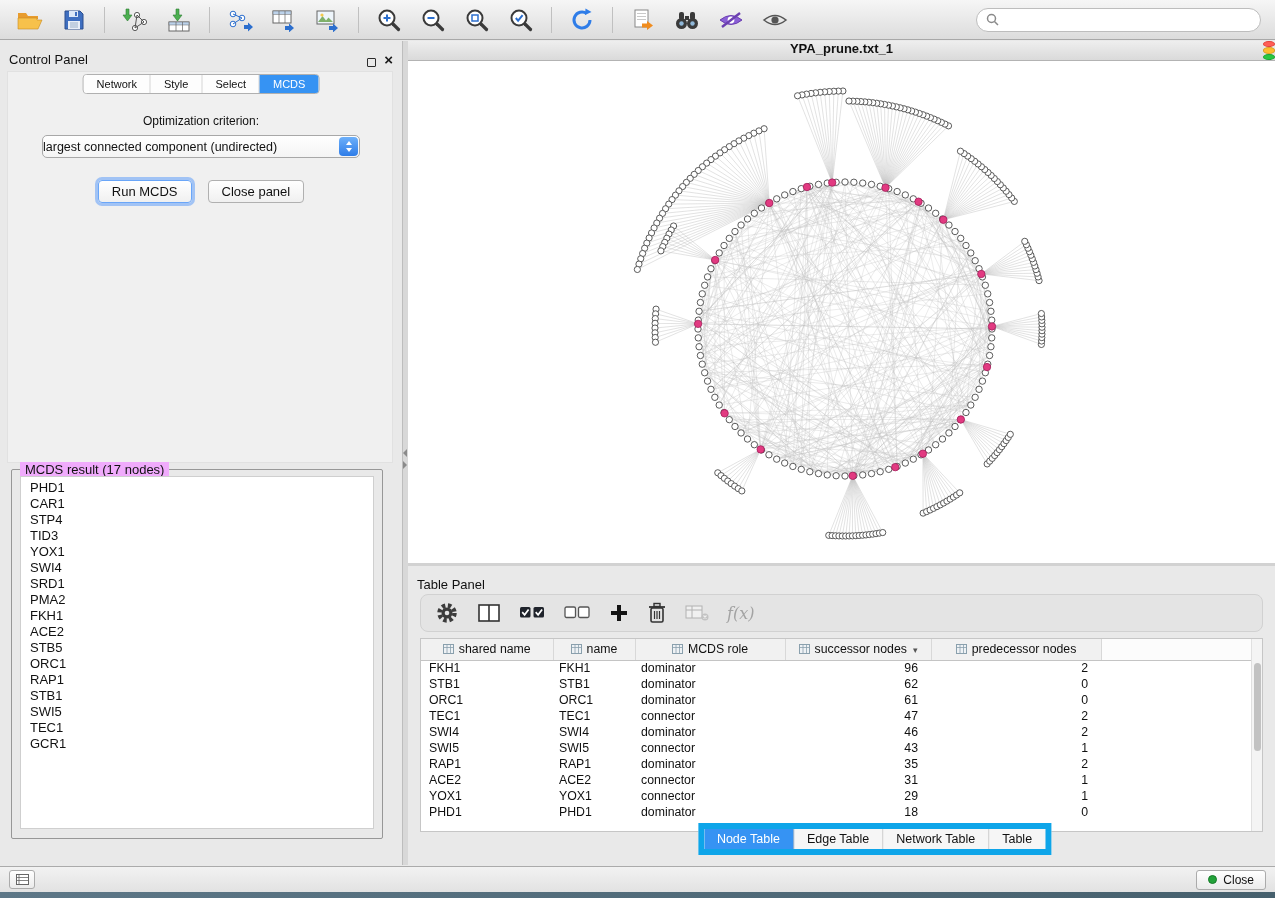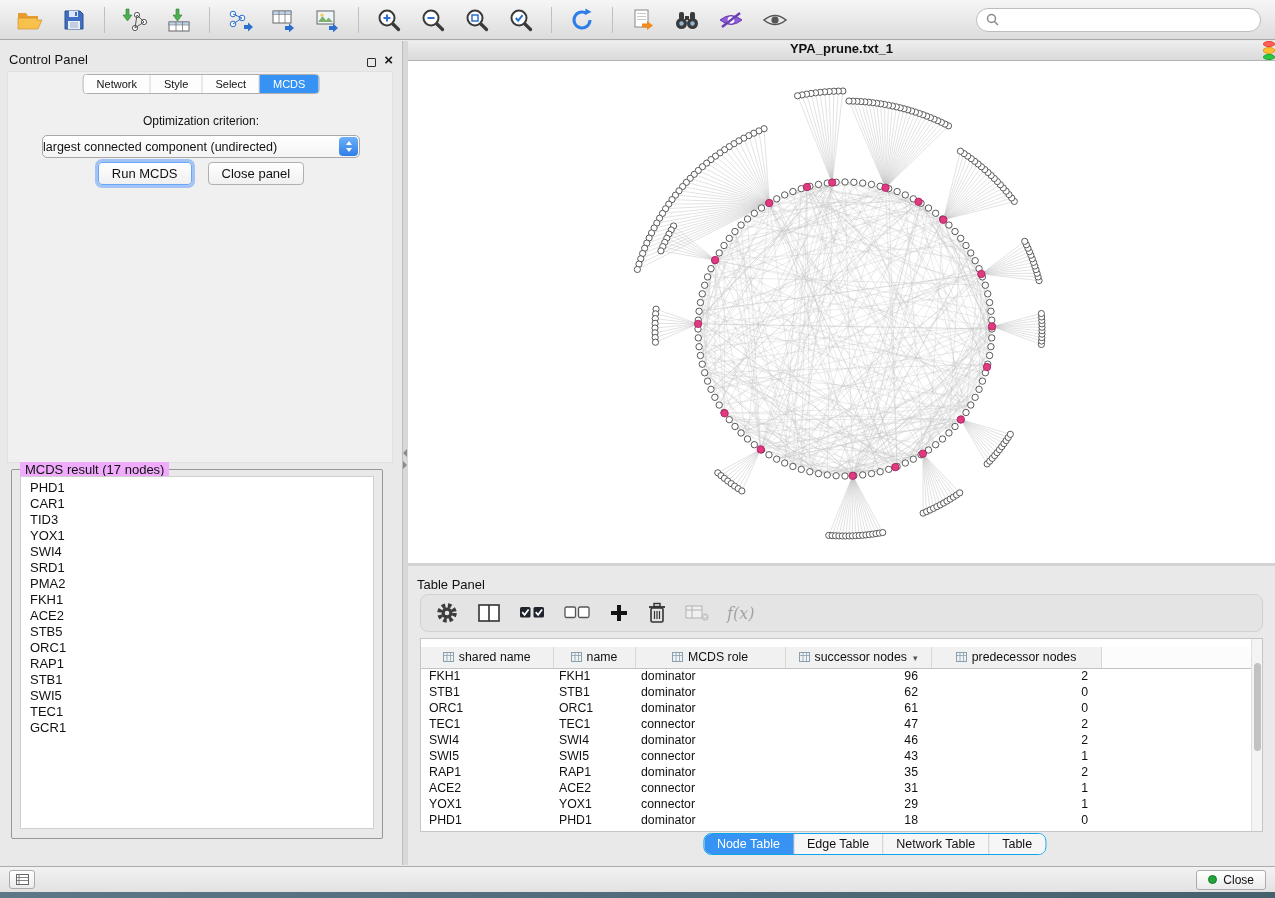--- a/index.html
+++ b/index.html
@@ -30,21 +30,21 @@
   .cp-tab { padding:3px 13px; font-size:11px; border-right:1px solid #c9c9c9; background:#fdfdfd; }
   .cp-tab:last-child { border-right:none; }
   .cp-tab.active { background:#3693f3; color:#fff; }
   .opt-label { position:absolute; top:73px; left:0; width:100%; text-align:center; font-size:12px; }
   .dropdown { position:absolute; top:94px; left:42px; width:318px; height:23px; background:linear-gradient(#fff,#f4f4f4);
     border:1px solid #a8a8a8; border-radius:5px; display:flex; align-items:center; font-size:12.5px; }
   .dd-cap { position:absolute; right:1px; top:1px; bottom:1px; width:19px; border-radius:4px;
     background:linear-gradient(#6db0fa,#2f7de8); display:flex; flex-direction:column; align-items:center; justify-content:center; }
   .dd-up { width:0; height:0; border-left:3.5px solid transparent; border-right:3.5px solid transparent; border-bottom:4.5px solid #fff; margin-bottom:2.5px; }
   .dd-down { width:0; height:0; border-left:3.5px solid transparent; border-right:3.5px solid transparent; border-top:4.5px solid #fff; }
-  .btn-row { position:absolute; top:121px; left:0; width:100%; display:flex; justify-content:center; gap:16px; }
+  .btn-row { position:absolute; top:139px; left:0; width:100%; display:flex; justify-content:center; gap:16px; }
   .cp-btn { font-family:inherit; font-size:13px; height:23px; padding:0 13px; border:1px solid #b0b0b0; border-radius:4px;
     background:linear-gradient(#ffffff,#f0f0f0); color:#111; }
   .cp-btn.focused { box-shadow:0 0 0 3px rgba(64,140,250,.45); border-color:#6aa6f8; }
   .groupbox { position:absolute; left:11px; top:428px; width:372px; height:370px; border:1px solid #979797; border-radius:2px; background:#e9e9e9; }
   .groupbox-legend { position:absolute; top:-8px; left:8px; background:#f0abfc; padding:0 5px; font-size:13px; }
   .mcds-list { position:absolute; left:8px; right:8px; top:6px; bottom:9px; background:#fff; border:1px solid #cfcfcf; overflow:hidden; padding-top:3px; }
   .mcds-item { font-size:13px; line-height:16px; padding-left:9px; }
 
   
   .vsplit { position:absolute; left:403px; top:41px; width:5px; height:824px; background:#d8d8d8; }
@@ -64,33 +64,33 @@
   .net-title { position:absolute; left:0; right:0; text-align:center; font-size:13px; font-weight:bold; }
   .network-canvas { display:block; width:867px; height:502px; background:#fff; }
 
   
   .table-panel { position:absolute; left:408px; top:566px; width:933px; height:299px; background:#e9e9e9; }
   .tp-toolbar { position:absolute; left:12px; top:28px; width:843px; height:38px; background:#e4e4e4;
     border:1px solid #d1d1d1; border-radius:8px; display:flex; align-items:center; padding:0 14px; gap:18px; }
   .tp-ico { display:flex; align-items:center; justify-content:center; }
   .fx { font-family:"DejaVu Serif", serif; font-style:italic; font-size:16px; color:#a3a3a3; }
   .tp-table-wrap { position:absolute; left:12px; top:72px; width:843px; height:194px; background:#fff; border:1px solid #c6c6c6; overflow:hidden; }
-  table.node-table { border-collapse:collapse; table-layout:fixed; width:833px;margin-top:8px; }
+  table.node-table { border-collapse:collapse; table-layout:fixed; width:833px; }
   .node-table thead th { height:21px; background:#f1f1f1; border-right:1px solid #d8d8d8; border-bottom:1px solid #c4c4c4;
     font-weight:normal; font-size:12.3px; text-align:center; padding:0 4px; white-space:nowrap; overflow:hidden; }
   .node-table th.colf { background:#fcfcfc; border-right:none; }
   .hicon { margin-right:5px; vertical-align:-1px; }
   .sort-arrow { font-size:9px; color:#555; margin-left:6px; }
   .node-table td { height:16px; font-size:12.3px; padding:0 6px; white-space:nowrap; overflow:hidden; }
   .node-table td.col0 { padding-left:8px; }
   .node-table td.col3, .node-table td.col4 { text-align:right; padding-right:13px; }
   .tp-scrollbar { position:absolute; right:0; top:0; bottom:0; width:11px; background:#f4f4f4; border-left:1px solid #e0e0e0; }
   .tp-thumb { position:absolute; left:1.5px; top:24px; width:7px; height:88px; background:#c2c2c2; border-radius:4px; }
   .tp-tabs { position:absolute; left:50%; bottom:10px; transform:translateX(-50%); display:flex;
-    border:1px solid #0ea5e9; border-radius:8px; overflow:hidden; background:#f6f6f6; }
+    border:6px solid #0ea5e9; border-radius:0; overflow:hidden; background:#f6f6f6; }
   .tp-tab { padding:3px 13px; font-size:12.5px; border-right:1px solid #c2c2c2; background:#f6f6f6; }
   .tp-tab:last-child { border-right:none; }
   .tp-tab.active { background:#3693f3; color:#fff; }
 
   
   .status-bar { position:absolute; left:0; top:866px; width:1275px; height:26px;
     background:linear-gradient(#f2f2f2,#e2e2e2); border-top:1px solid #ababab; display:flex; align-items:center; padding:0 9px; }
   .sb-btn { width:26px; height:19px; border:1px solid #ababab; border-radius:3px; background:linear-gradient(#fff,#ebebeb);
     display:flex; align-items:center; justify-content:center; }
   .memory-btn { margin-left:auto; height:20px; border:1px solid #ababab; border-radius:3px;
@@ -262,20 +262,21 @@
   </div>
   <div class="btn-row">
     <button class="cp-btn focused">Run MCDS</button>
     <button class="cp-btn">Close panel</button>
   </div>
   <div class="groupbox">
     <span class="groupbox-legend">MCDS result (17 nodes)</span>
     <div class="mcds-list">
         <div class="mcds-item">PHD1</div>
         <div class="mcds-item">CAR1</div>
+        <div class="mcds-item">STP4</div>
         <div class="mcds-item">TID3</div>
         <div class="mcds-item">YOX1</div>
         <div class="mcds-item">SWI4</div>
         <div class="mcds-item">SRD1</div>
         <div class="mcds-item">PMA2</div>
         <div class="mcds-item">FKH1</div>
         <div class="mcds-item">ACE2</div>
         <div class="mcds-item">STB5</div>
         <div class="mcds-item">ORC1</div>
         <div class="mcds-item">RAP1</div>

